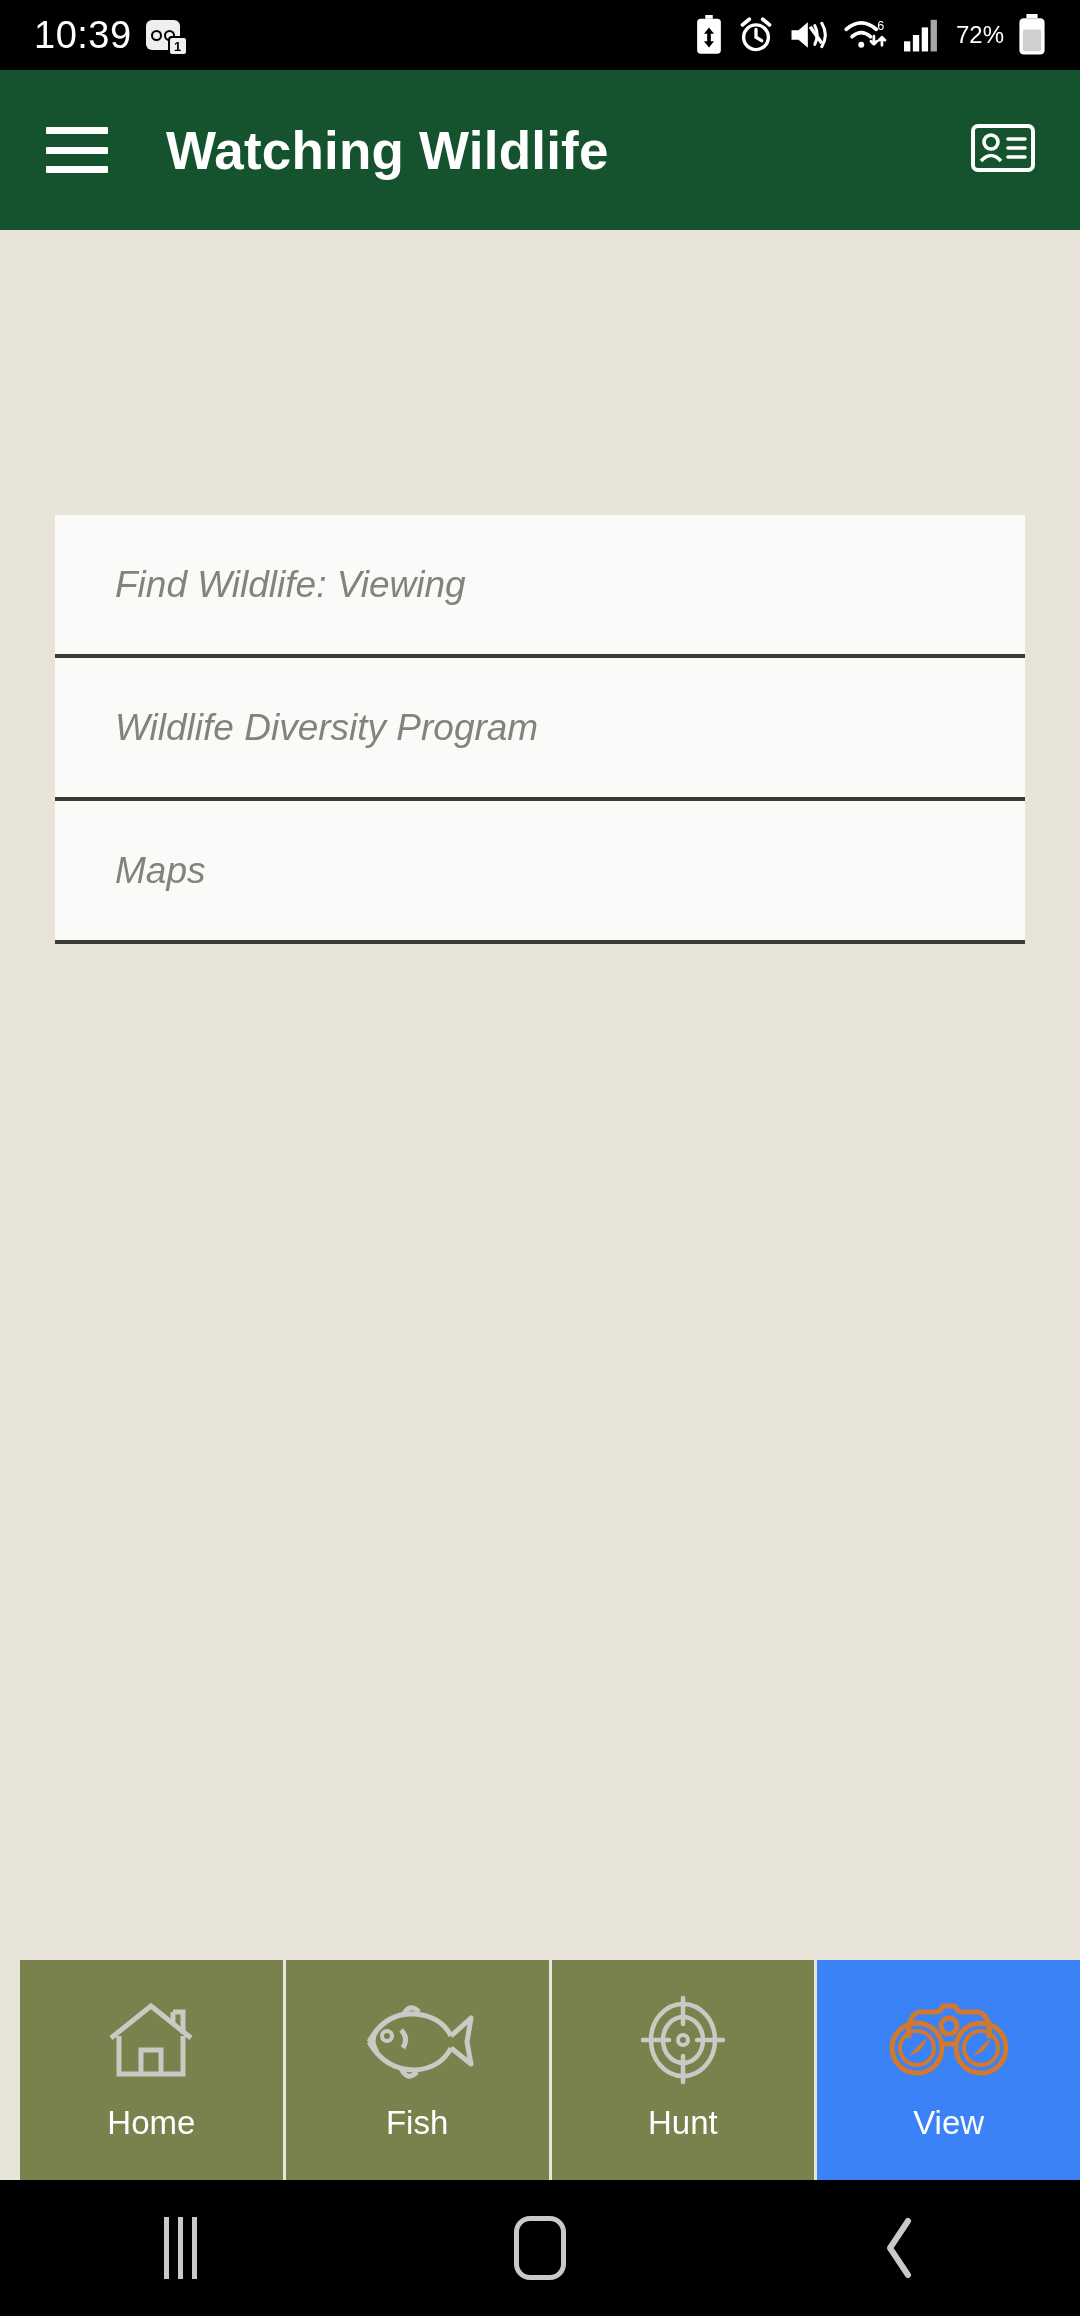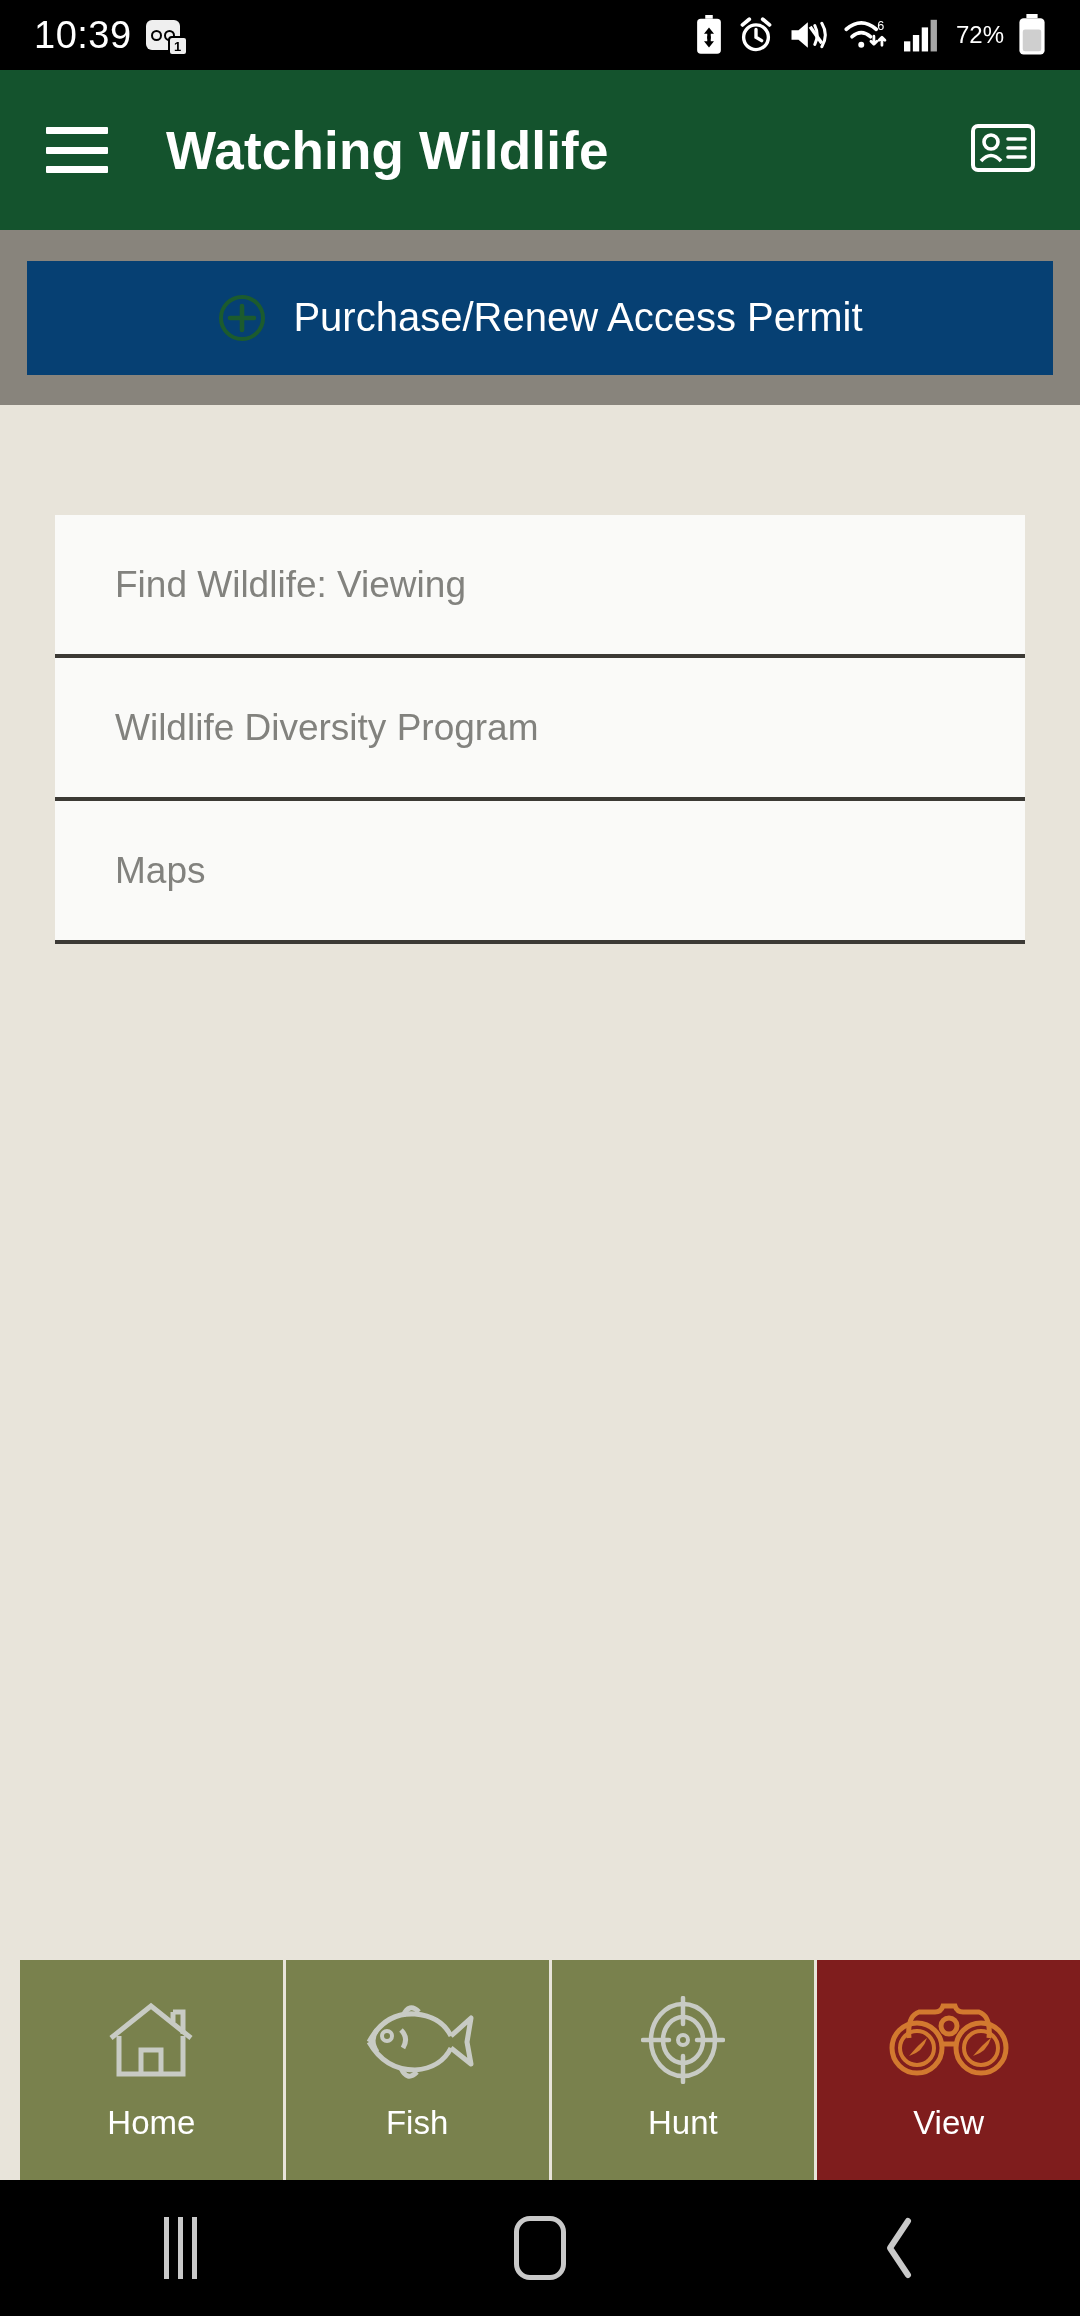--- a/index.html
+++ b/index.html
@@ -50,40 +50,40 @@
     background:#88847C; display:flex; align-items:center; justify-content:center;
   }
   .permit-btn {
     width:1026px; height:114px; background:#064073;
     display:flex; align-items:center; justify-content:center; gap:26px; cursor:pointer;
   }
   .permit-label { color:#fff; font-size:40px; }
 
   
   .content { position:absolute; left:0; top:405px; width:1080px; bottom:356px; background:#E8E4DA; }
-  .menu-card { position:absolute; left:55px; top:110px; width:970px; background:#3b82f6; }
+  .menu-card { position:absolute; left:55px; top:110px; width:970px; background:#3b82f6;font-style:italic; }
   .menu-item {
     height:143px; display:flex; align-items:center; padding-left:60px;
     border-bottom:4px solid #3C3A35; cursor:pointer; background:#FAFAF8;
   }
   .menu-item-label { font-size:37px; color:#82827E; }
 
   
   .tabbar {
     position:absolute; left:0; bottom:136px; width:1080px; height:220px;
     display:flex;
     padding-left:20px;
   }
   .tab {
     flex:1; background:#79814D; display:flex; flex-direction:column;
     align-items:center; justify-content:center; gap:22px;
     border-right:3px solid #E8E4DA; cursor:pointer; position:relative;
   }
   .tab:last-child { border-right:none; }
-  .tab.active { background:#7f1d1d; }
+  .tab.active { background:#3b82f6; }
   .tab-label { color:#FFFFFF; font-size:33px; }
   .tab-icon { height:84px; display:flex; align-items:center; justify-content:center; }
 
   
   .navbar {
     position:absolute; left:0; bottom:0; width:1080px; height:136px;
     background:#000; display:flex; align-items:center; justify-content:space-around;
   }
   .nav-btn { width:120px; height:100px; display:flex; align-items:center; justify-content:center; cursor:pointer; }
   .nav-recents { display:flex; gap:9px; }
@@ -154,29 +154,20 @@
     <div class="idcard">
       <svg width="66" height="56" viewBox="0 0 66 56">
         <rect x="3" y="6" width="60" height="44" rx="5" fill="none" stroke="#fff" stroke-width="4"></rect>
         <circle cx="21" cy="22" r="7" fill="none" stroke="#fff" stroke-width="3.6"></circle>
         <path d="M11 41 q10 -11 20 0" fill="none" stroke="#fff" stroke-width="3.6"></path>
         <path d="M38 19 h17 M38 28 h17 M38 37 h17" stroke="#fff" stroke-width="3.6" stroke-linecap="round"></path>
       </svg>
     </div>
   </div>
 
-  <div class="permit-band">
-    <div class="permit-btn">
-      <svg width="50" height="50" viewBox="0 0 50 50">
-        <circle cx="25" cy="25" r="21" fill="none" stroke="#1C5B2E" stroke-width="4"></circle>
-        <path d="M25 13 v24 M13 25 h24" stroke="#1C5B2E" stroke-width="4.6" stroke-linecap="round"></path>
-      </svg>
-      <span class="permit-label">Purchase/Renew Access Permit</span>
-    </div>
-  </div>
 
   <div class="content">
     <div class="menu-card">
       <div class="menu-item">
         <span class="menu-item-label">Find Wildlife: Viewing</span>
       </div>
       <div class="menu-item">
         <span class="menu-item-label">Wildlife Diversity Program</span>
       </div>
       <div class="menu-item">

